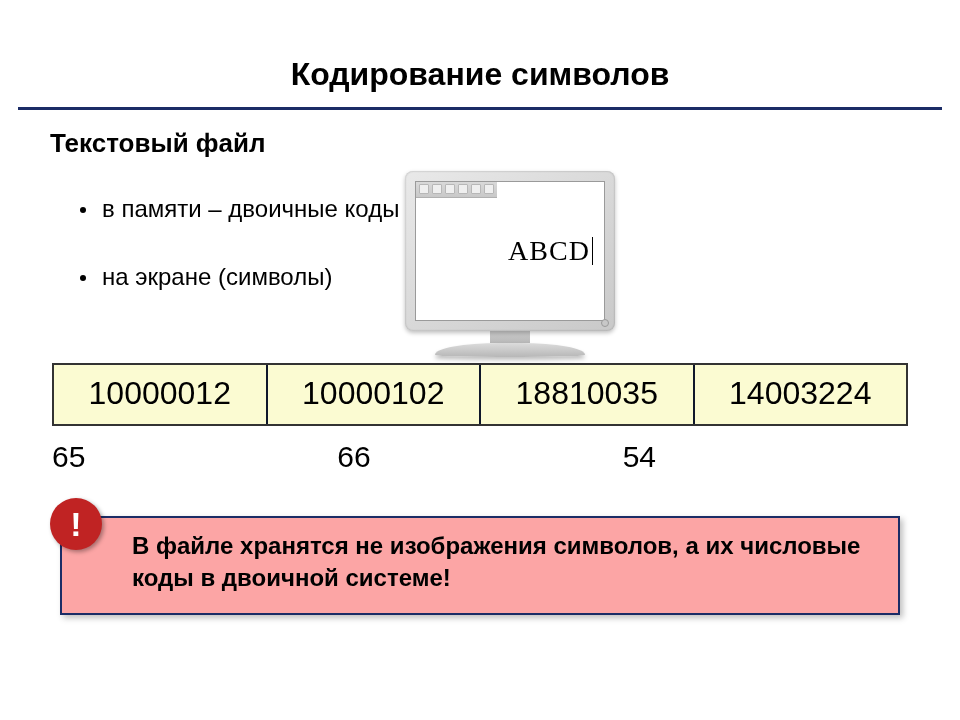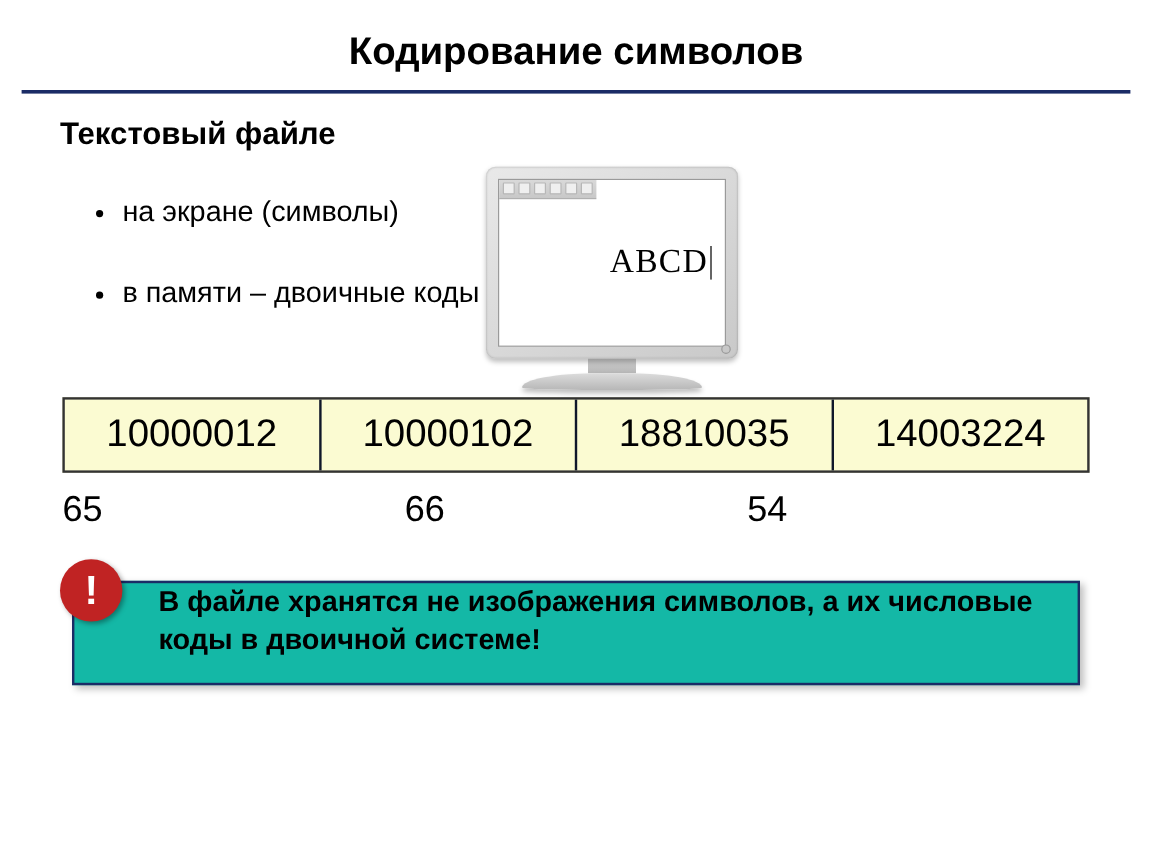--- a/index.html
+++ b/index.html
@@ -7,20 +7,21 @@
     width: 960px;
     height: 720px;
     background: #fff;
     font-family: Arial, "Helvetica Neue", sans-serif;
     color: #000;
     position: relative;
     overflow: hidden;
   }
   .title-wrap {
     padding: 24px 40px 6px 40px;
+    margin-top: 32px;
   }
   .title {
     text-align: center;
     font-size: 32px;
     font-weight: bold;
   }
   .title-rule {
     margin: 8px 18px 0 18px;
     height: 3px;
     background: #1b2c66;
@@ -150,23 +151,23 @@
     text-align: left;
     font-size: 30px;
   }
 
   
   .note-wrap {
     position: relative;
     margin: 42px 60px 0 60px;
   }
   .note-box {
-    background: #14b8a6;
+    background: #fca5a5;
     border: 2px solid #1b2c66;
-    padding: 0 20px 18px 70px;
+    padding: 12px 20px 18px 70px;
     font-size: 24px;
     font-weight: bold;
     line-height: 1.35;
     box-shadow: 3px 3px 6px rgba(0,0,0,.25);
   }
   .note-badge {
     position: absolute;
     left: -10px;
     top: -18px;
     width: 52px; height: 52px;
@@ -182,31 +183,31 @@
   }
 </style>
 </head>
 <body>
 
 <div class="title-wrap">
   <div class="title">Кодирование символов</div>
 </div>
 <div class="title-rule"></div>
 
-<div class="subtitle">Текстовый файле</div>
+<div class="subtitle">Текстовый файл</div>
 
 <div class="content-row">
   <div class="bullets">
     <div class="bullet">
       <span class="dot"></span>
-      <span>на экране (символы)</span>
+      <span>в памяти – двоичные коды</span>
     </div>
     <div class="bullet">
       <span class="dot"></span>
-      <span>в памяти – двоичные коды</span>
+      <span>на экране (символы)</span>
     </div>
   </div>
 
   <div class="monitor-wrap">
     <div class="monitor-body">
       <div class="screen">
         <div class="app-tb">
           <span></span>
             <span></span>
             <span></span>

